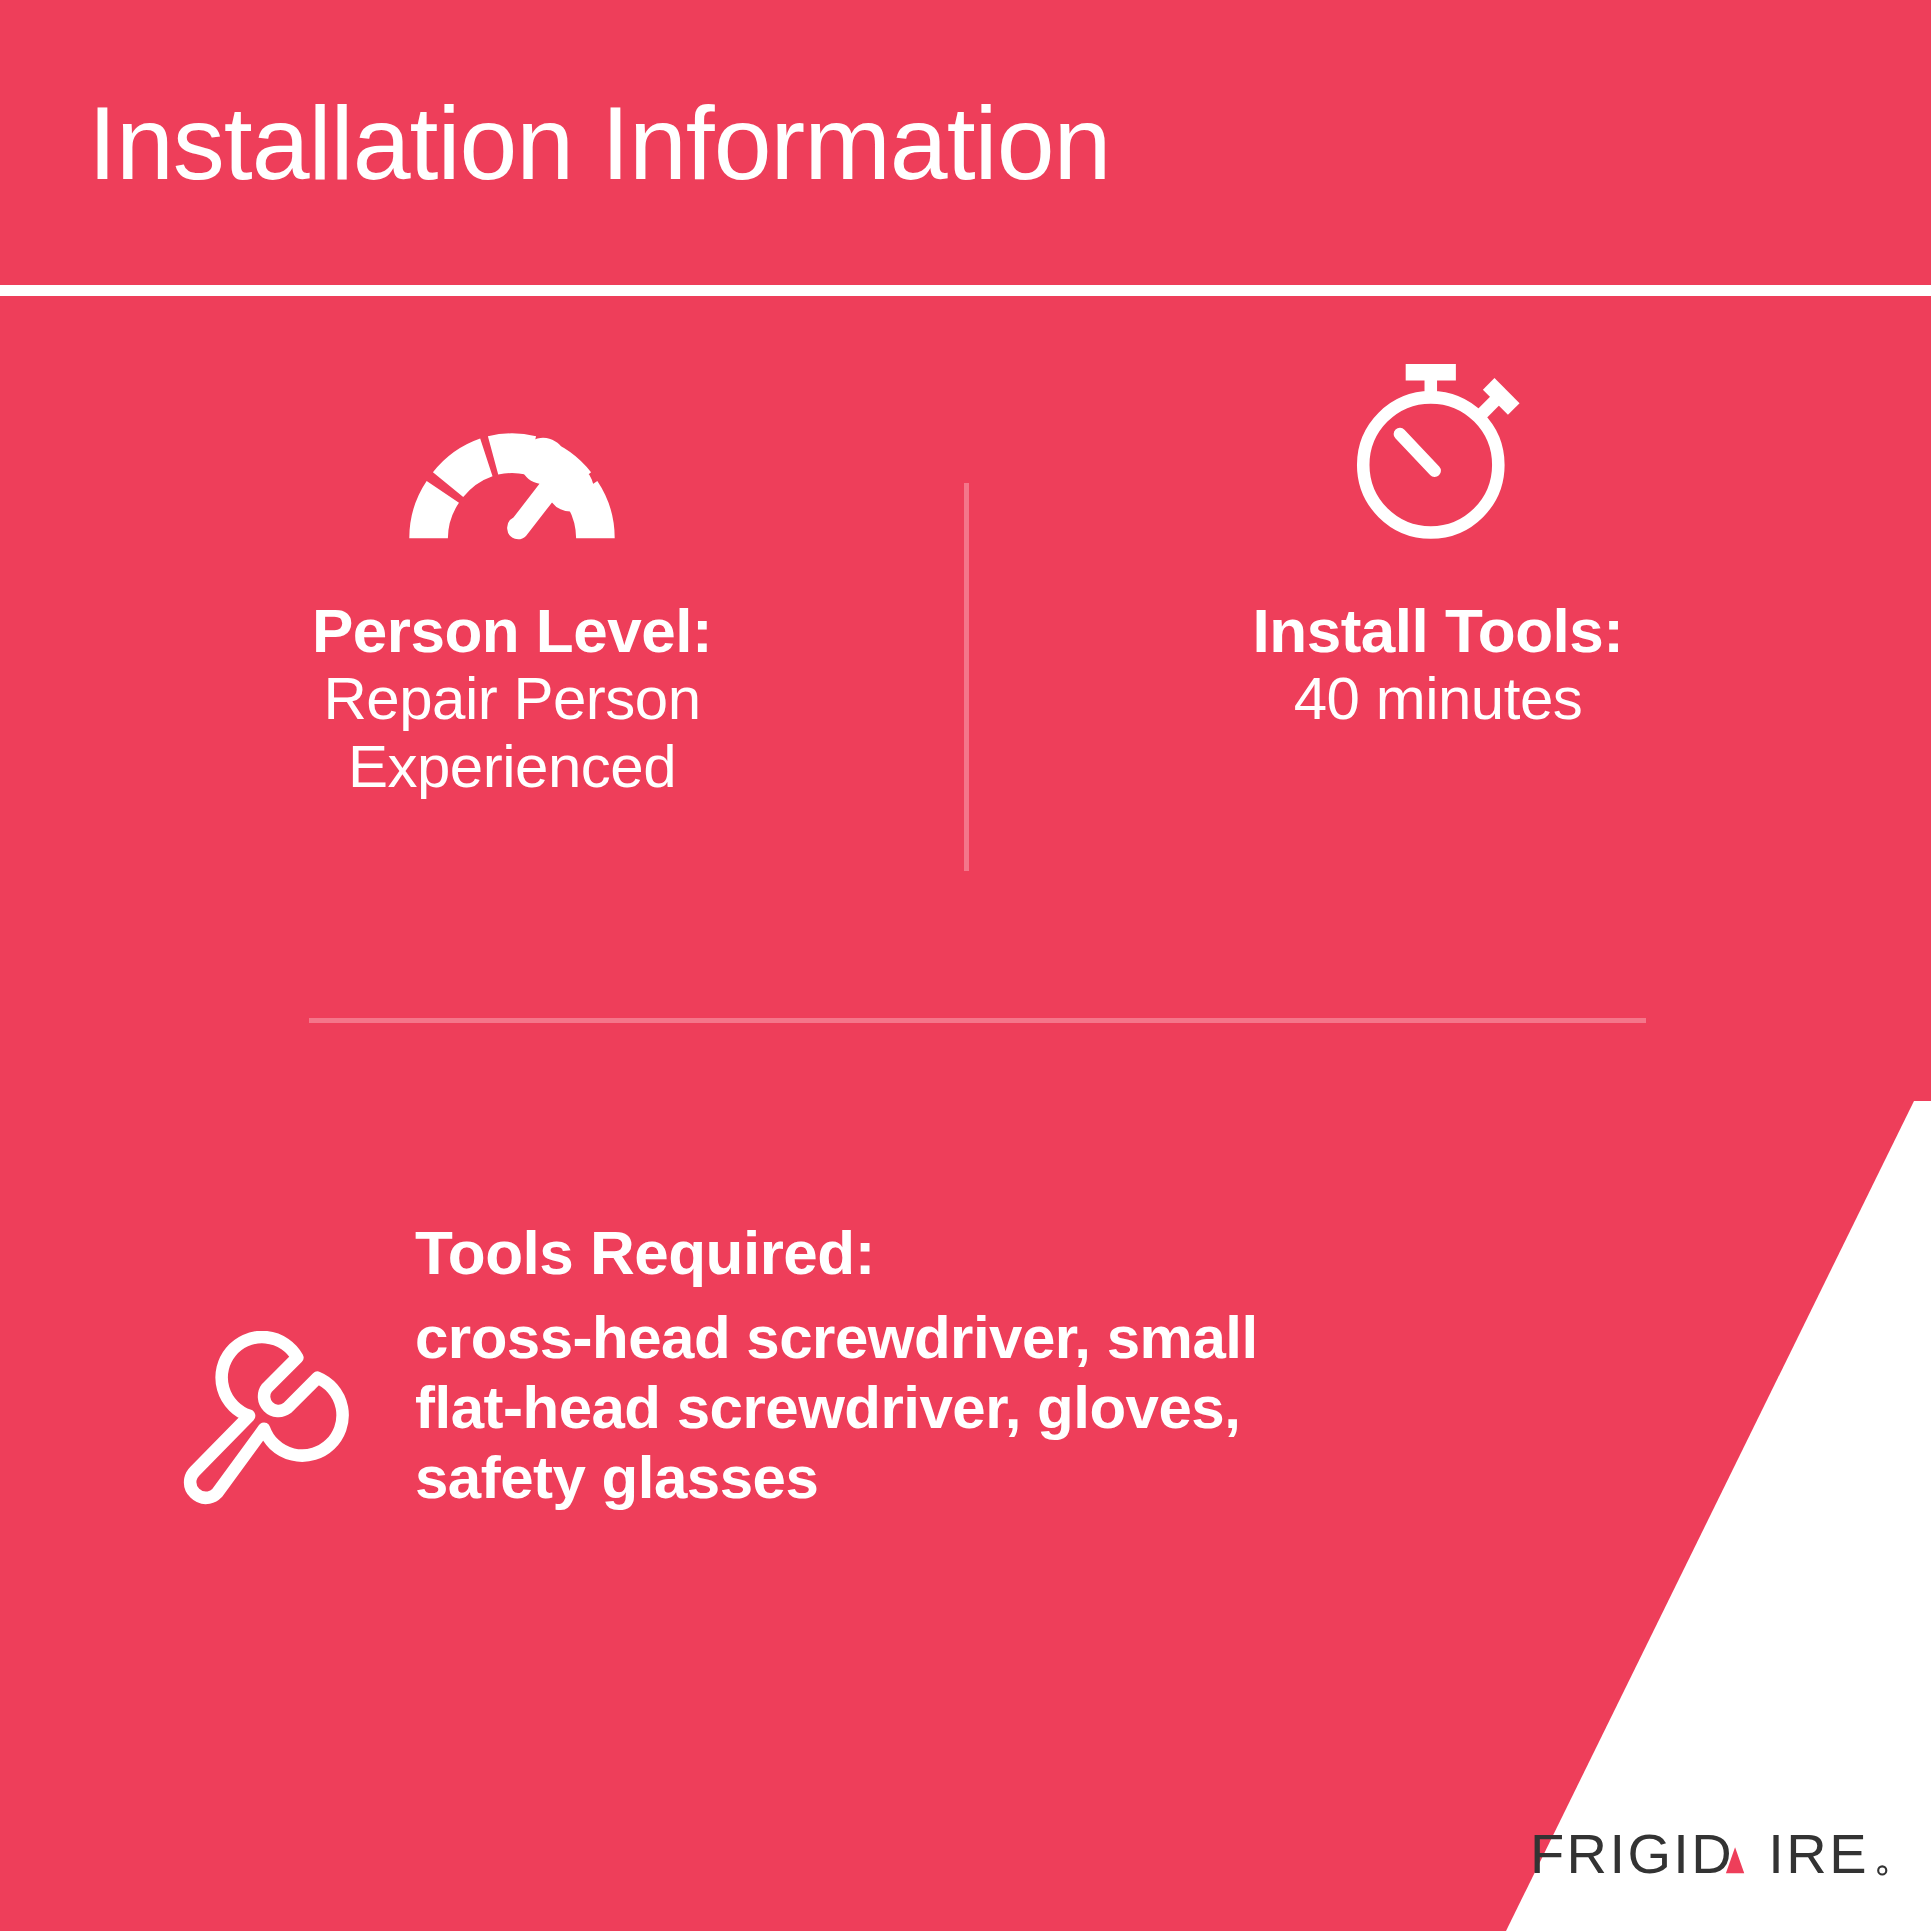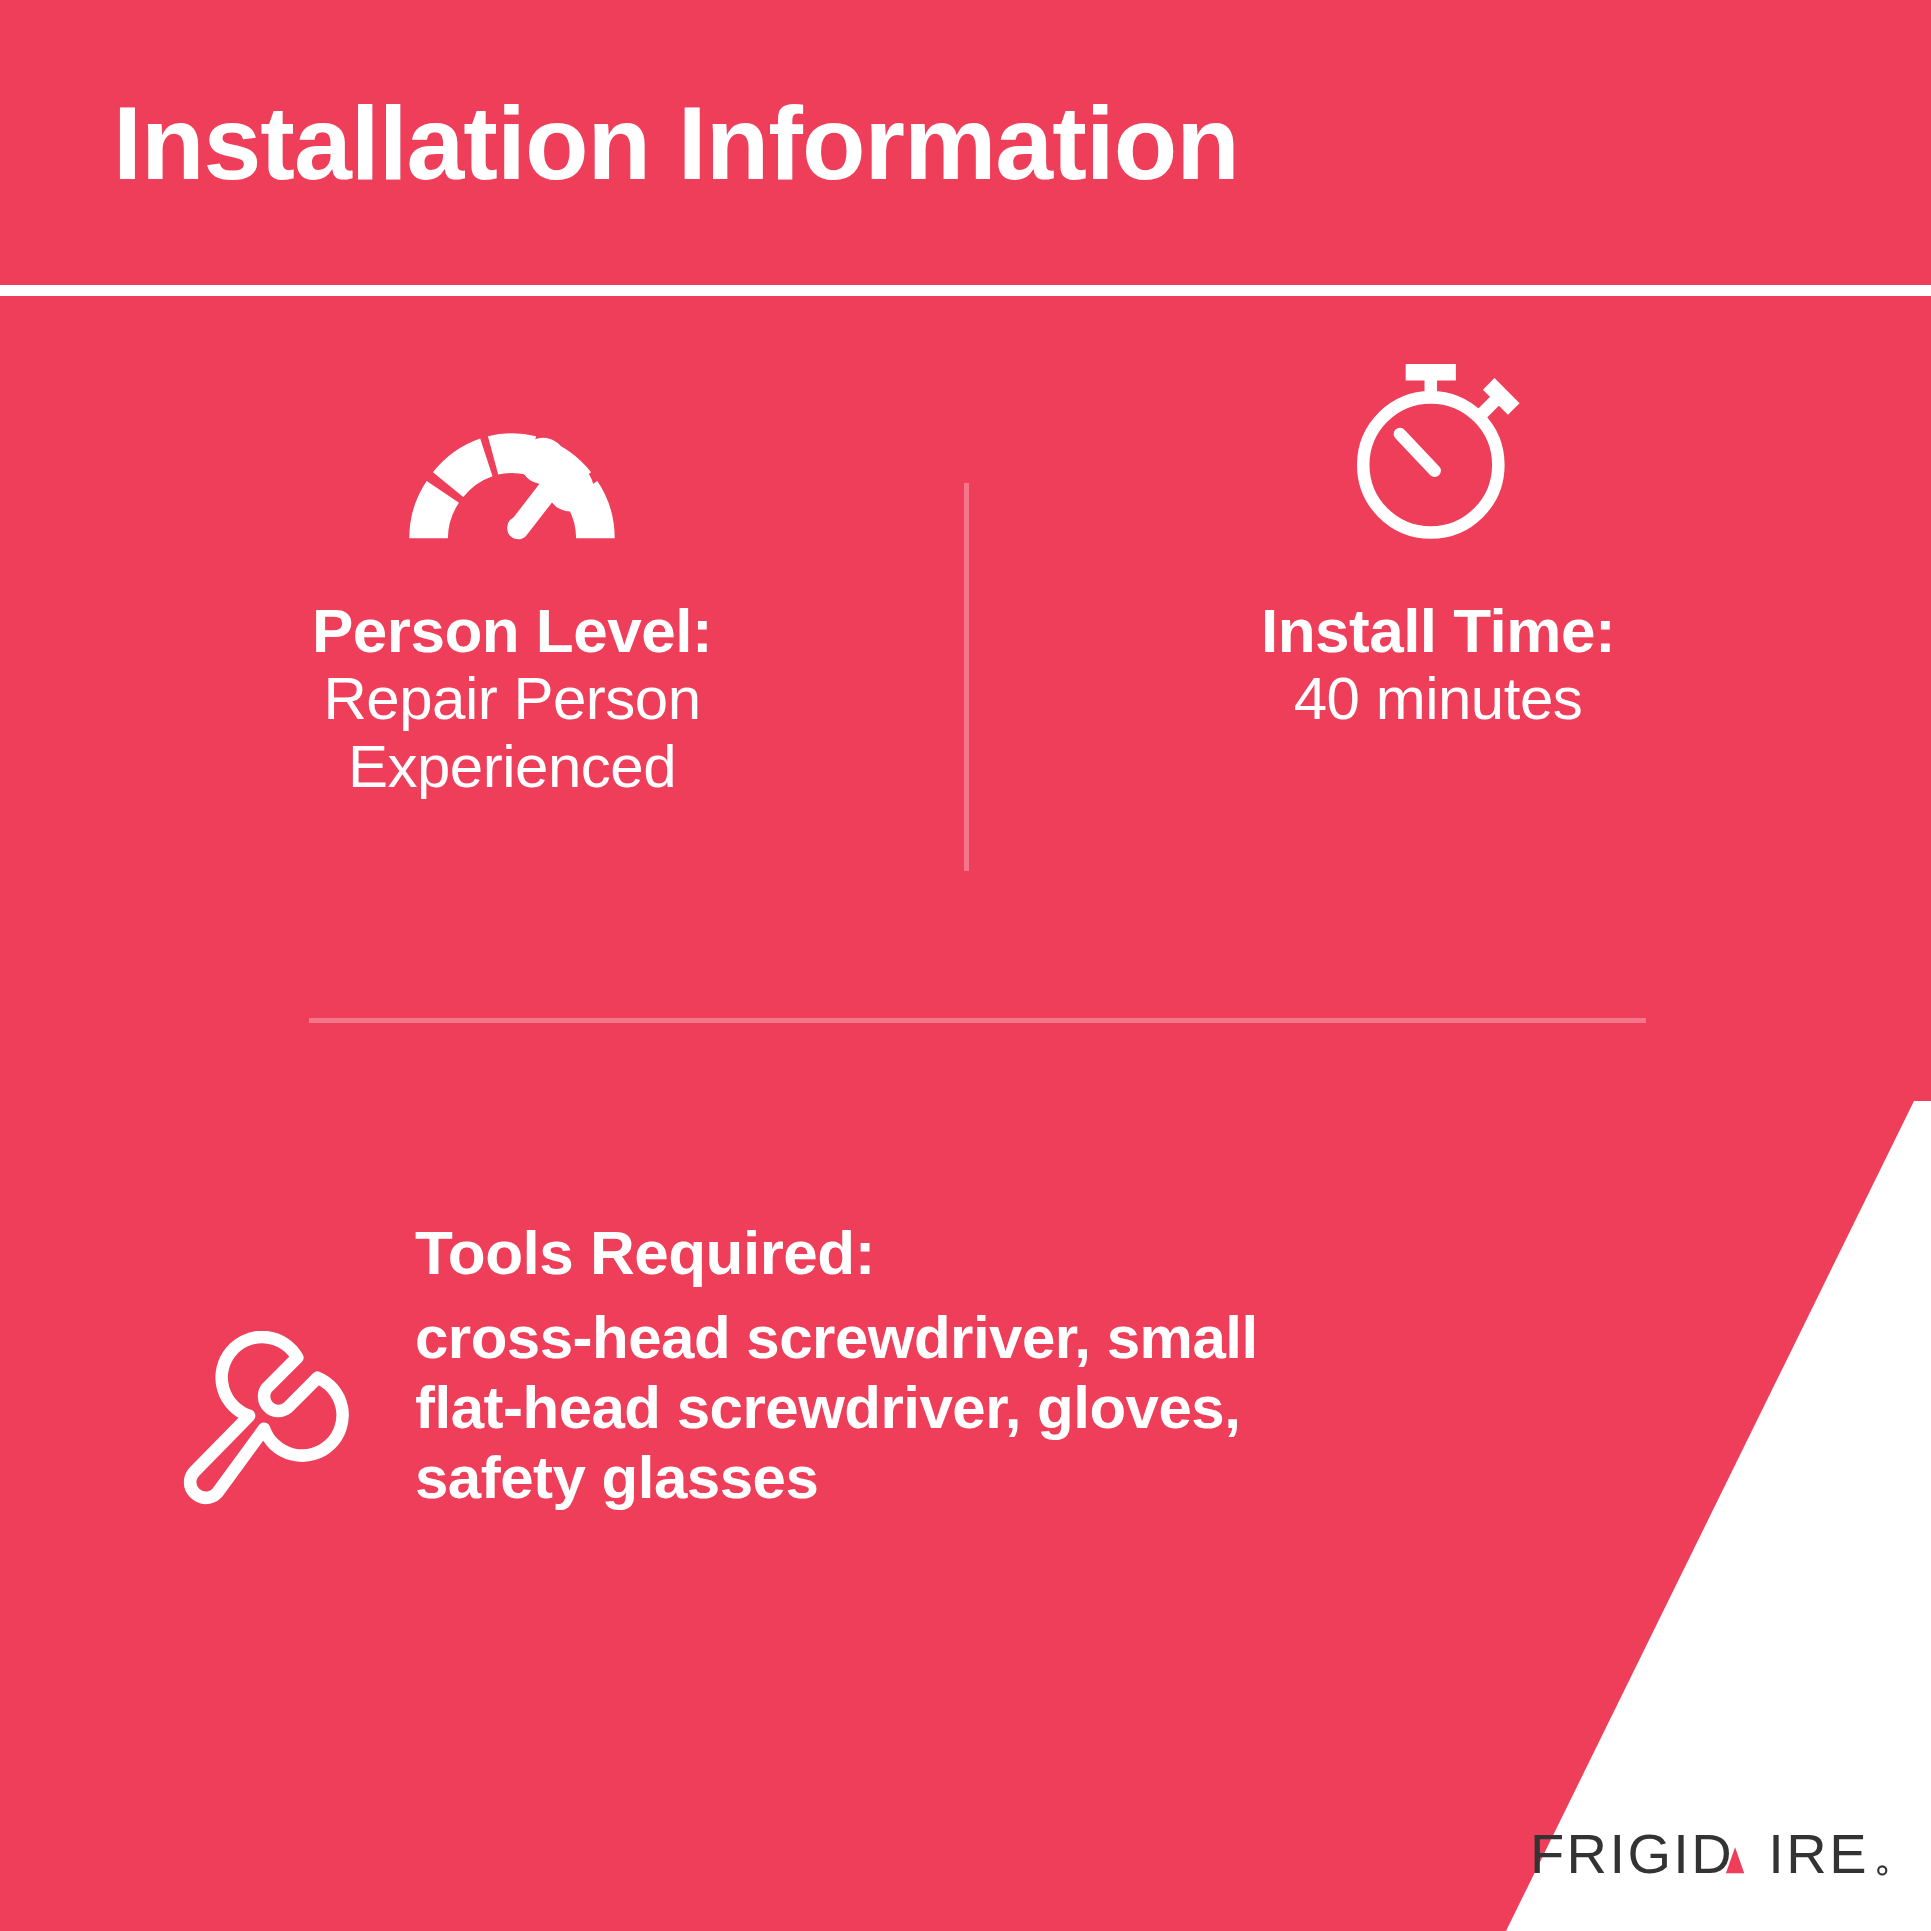--- a/index.html
+++ b/index.html
@@ -35,24 +35,24 @@
   .header {
     position: absolute;
     left: 0;
     top: 0;
     width: 1931px;
     height: 285px;
     display: flex;
     align-items: center;
   }
   .header-title {
-    margin-left: 113px;
+    margin-left: 88px;
     color: #ffffff;
     font-size: 104px;
-    font-weight: 700;
+    font-weight: 400;
     letter-spacing: -1px;
     line-height: 1;
     white-space: nowrap;
   }
   .header-rule {
     position: absolute;
     left: 0;
     top: 285px;
     width: 1931px;
     height: 10.6px;
@@ -221,21 +221,21 @@
 
             <line x1="143" y1="65" x2="163" y2="45"></line>
 
             <line x1="152" y1="32" x2="178" y2="58" stroke-width="17"></line>
 
             <line x1="60" y1="84" x2="96" y2="122" stroke-linecap="round"></line>
           </g>
         </svg>
       </div>
       <div class="info-text">
-        <div class="info-label">Install Time:</div>
+        <div class="info-label">Install Tools:</div>
         <div class="info-value">40 minutes</div>
       </div>
     </div>
   </div>
 
   <div class="v-divider"></div>
   <div class="h-divider"></div>
 
   <div class="tools-block">
     <div class="tools-icon-cell">

